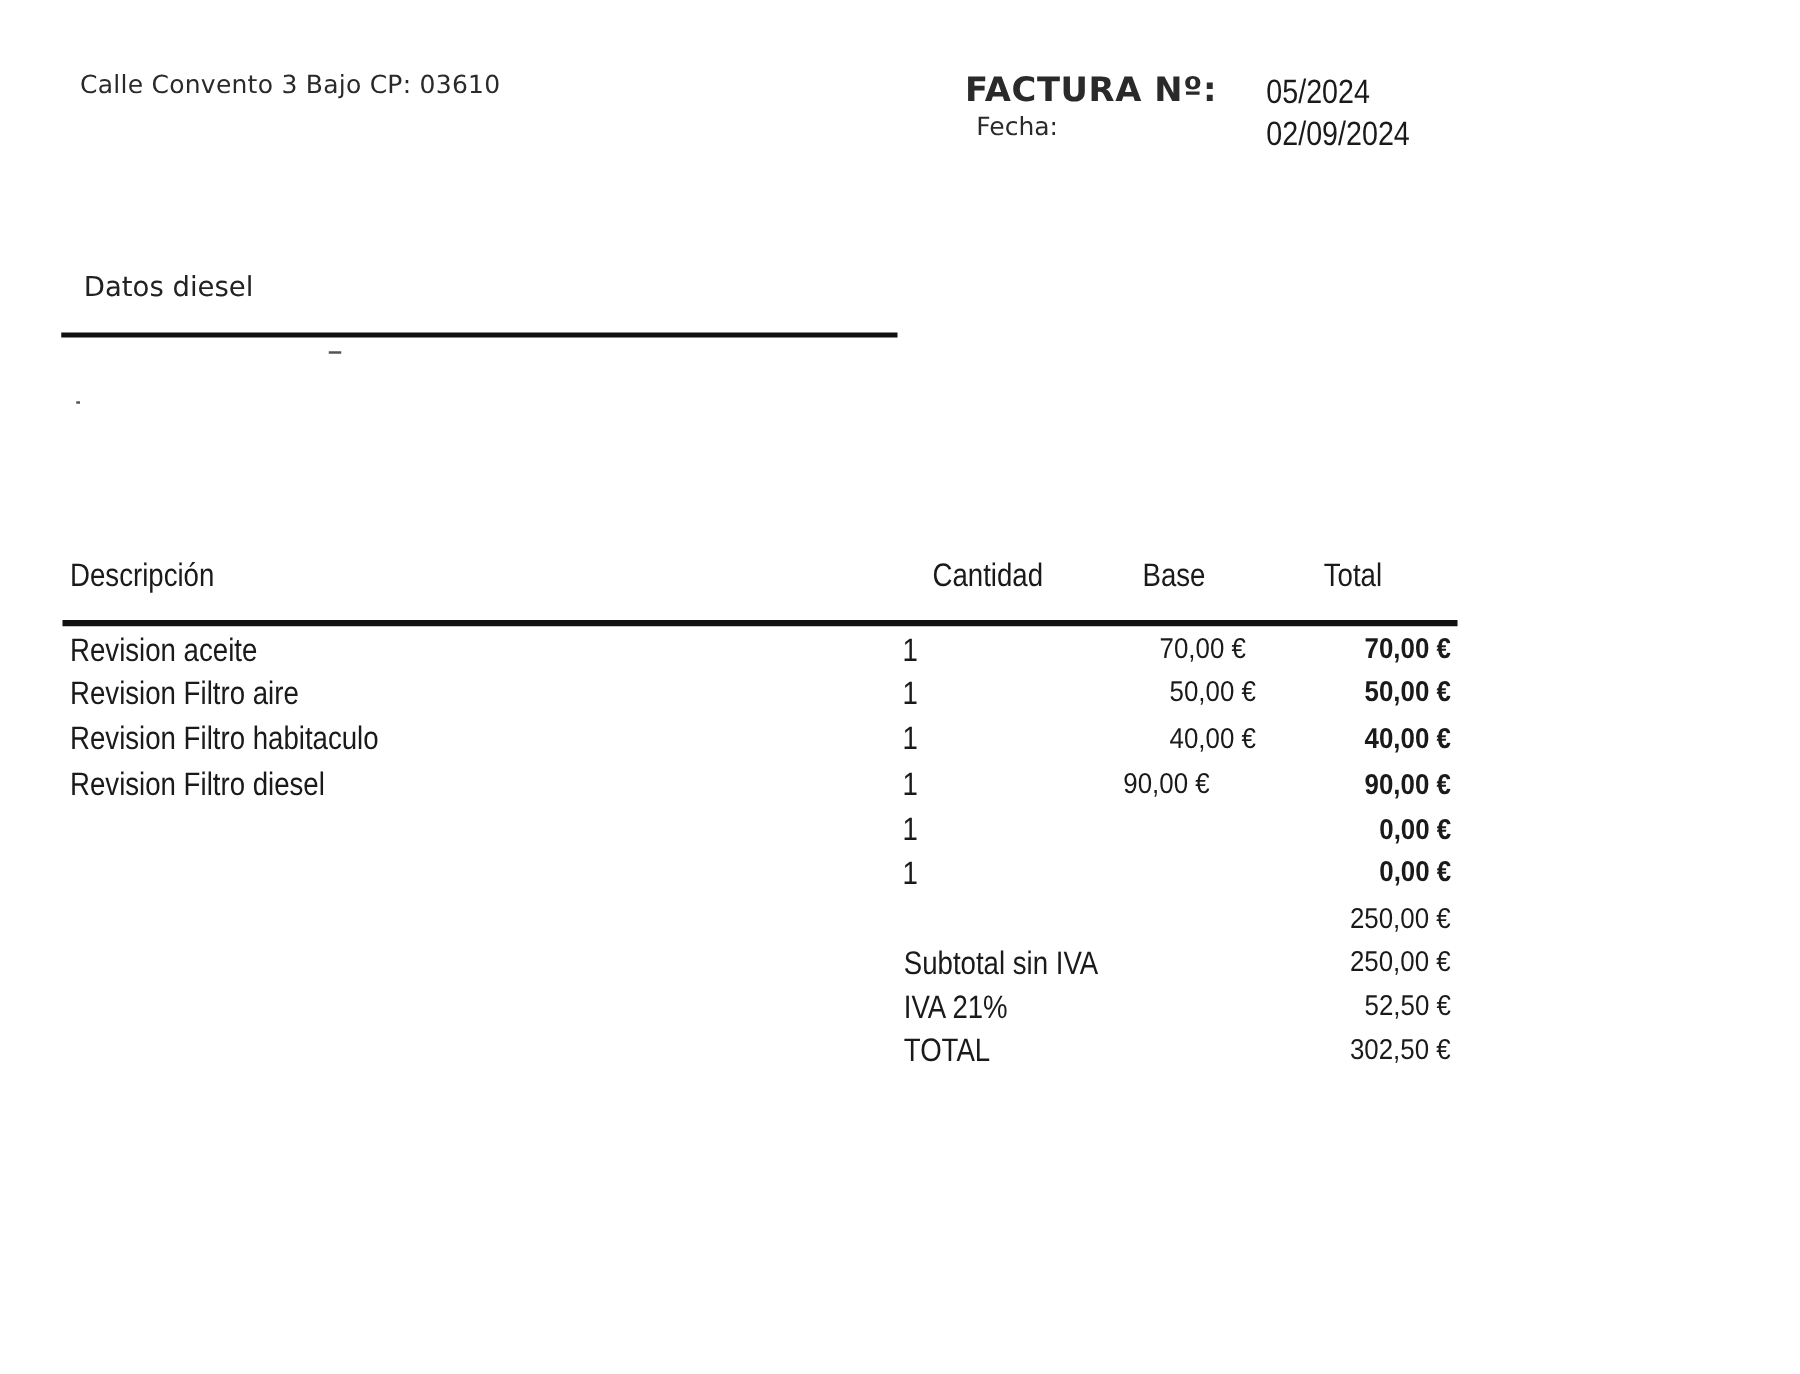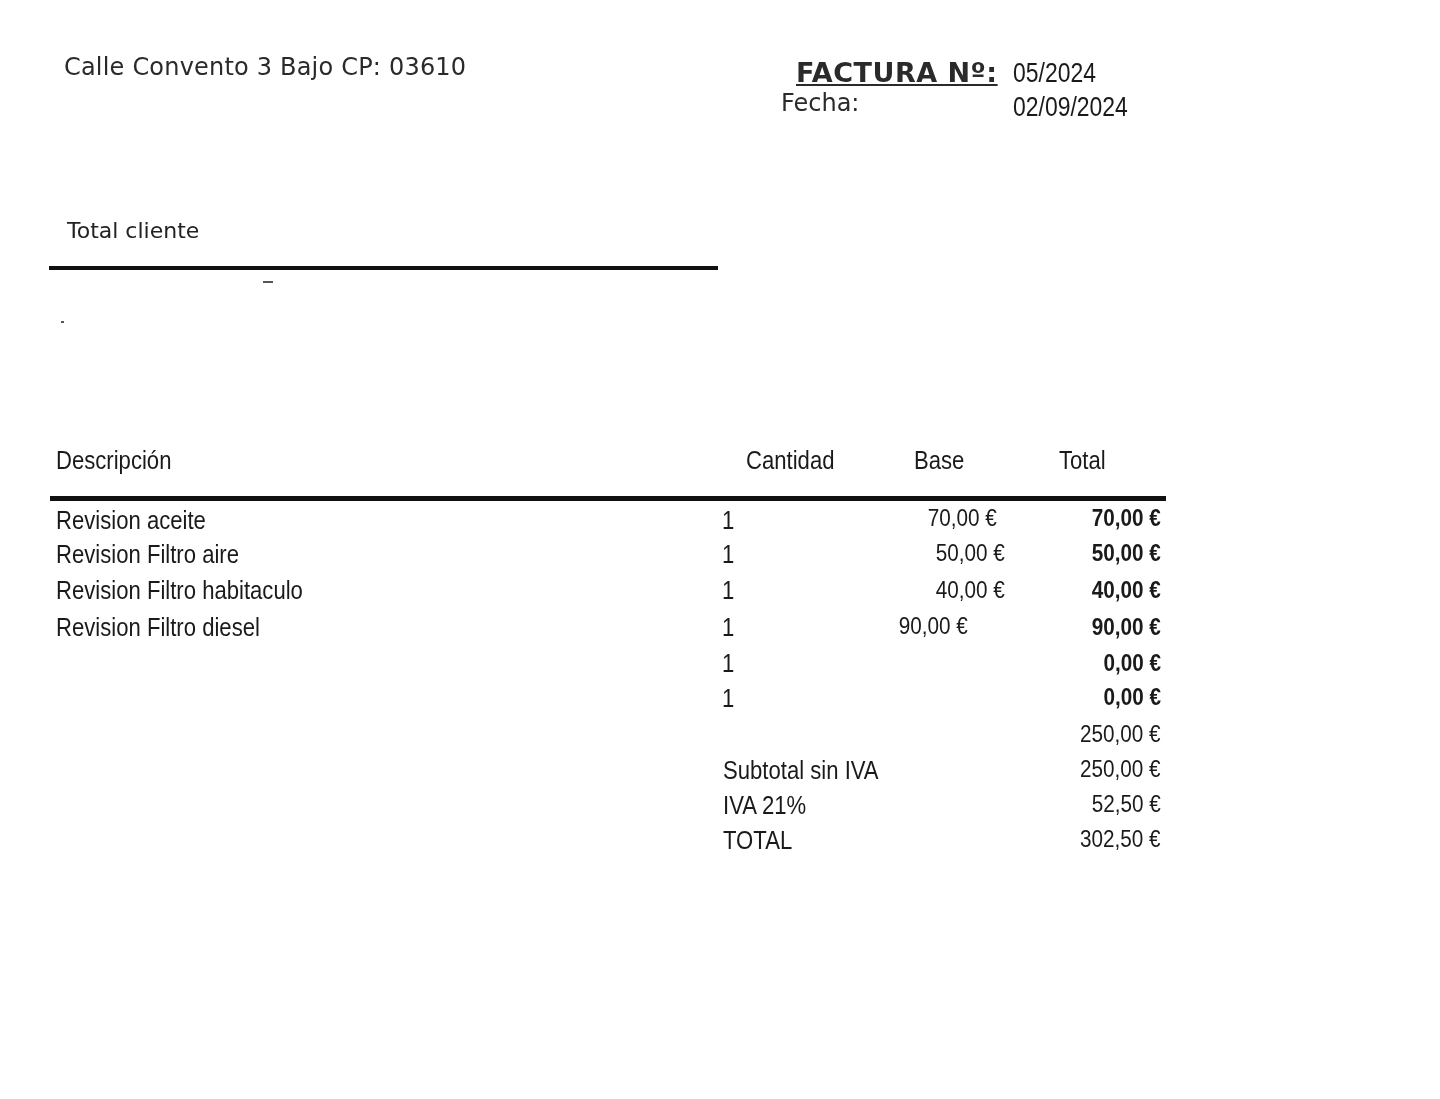--- a/index.html
+++ b/index.html
@@ -1,23 +1,23 @@
 <!DOCTYPE html>
 <html><head>
 <meta charset="utf-8">
 <style>
   html, body { margin: 0; padding: 0; background: #ffffff; }
   body { width: 1440px; height: 1099px; position: relative; overflow: hidden; color: #1a1a1a; }
   .abs { position: absolute; white-space: nowrap; }
   .sans { font-family: "DejaVu Sans", sans-serif; }
   .cond { font-family: "Liberation Sans", sans-serif; }
-  .company { left: 64px; top: 52px; font-size: 24px; line-height: 30.5px; letter-spacing: 0.2px; color: #2a2a2a; }
+  .company { left: 64px; top: 52px; font-size: 20px; line-height: 30.5px; letter-spacing: 0.2px; color: #2a2a2a; }
   .company div { height: 30.5px; }
-  .inv-label { left: 796px; top: 57px; font-size: 27px; font-weight: bold; letter-spacing: 0.5px; color: #2a2a2a; text-decoration: underline; }
-  .date-label { left: 781px; top: 89px; font-size: 24px; color: #2a2a2a; }
+  .inv-label { left: 772px; top: 57px; font-size: 27px; font-weight: bold; letter-spacing: 0.5px; color: #2a2a2a; }
+  .date-label { left: 781px; top: 89px; font-size: 20px; color: #2a2a2a; }
   .inv-val { left: 1013px; top: 58px; font-size: 27px; transform: scaleX(0.85); transform-origin: left; }
   .date-val { left: 1013px; top: 92px; font-size: 27px; transform: scaleX(0.85); transform-origin: left; }
   .client-title { left: 67px; top: 218px; font-size: 22px; color: #222; }
   .rule1 { left: 49px; top: 266px; width: 669px; height: 4px; background: #111; }
   .tick1 { left: 263px; top: 281px; width: 10px; height: 2px; background: #555; }
   .tick2 { left: 61px; top: 321px; width: 3px; height: 2px; background: #555; }
   .th { top: 445px; font-size: 26px; transform: scaleX(0.85); transform-origin: left; }
   .rule2 { left: 50px; top: 496px; width: 1116px; height: 5px; background: #111; }
   .row-text { font-size: 26px; transform: scaleX(0.85); transform-origin: left; }
   .num { font-size: 23px; transform: scaleX(0.9); transform-origin: right; text-align: right; }
@@ -28,21 +28,21 @@
 
 <div class="abs company sans">
   <div>Calle Convento 3 Bajo CP: 03610</div>
 </div>
 
 <div class="abs inv-label sans">FACTURA Nº:</div>
 <div class="abs inv-val cond">05/2024</div>
 <div class="abs date-label sans">Fecha:</div>
 <div class="abs date-val cond">02/09/2024</div>
 
-<div class="abs client-title sans">Total cliente</div>
+<div class="abs client-title sans">Datos diesel</div>
 <div class="abs rule1"></div>
 <div class="abs tick1"></div>
 <div class="abs tick2"></div>
 
 <div class="abs th cond" style="left:56px;">Descripción</div>
 <div class="abs th cond" style="left:746px;">Cantidad</div>
 <div class="abs th cond" style="left:914px;">Base</div>
 <div class="abs th cond" style="left:1059px;">Total</div>
 <div class="abs rule2"></div>
 

